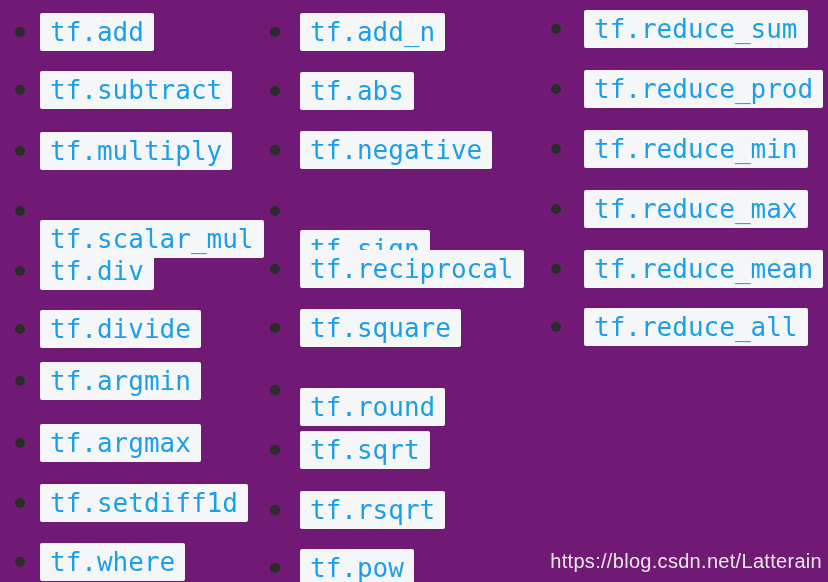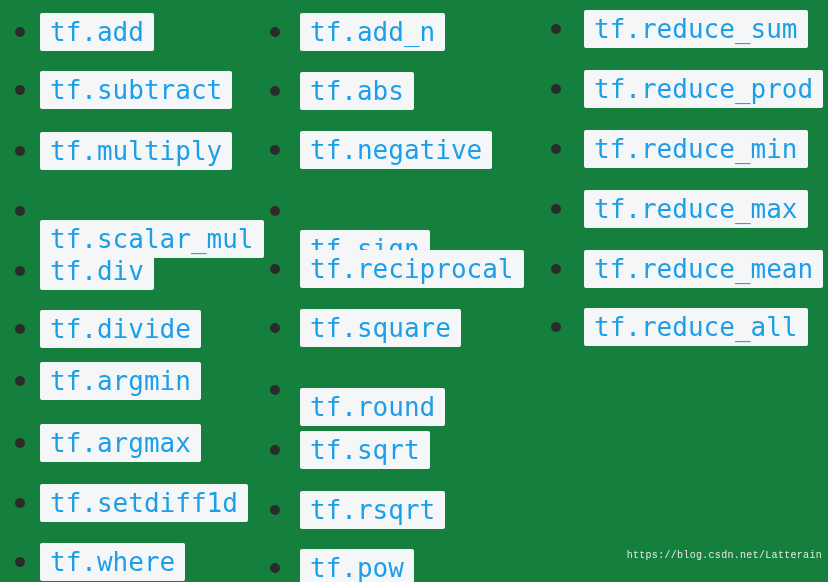--- a/index.html
+++ b/index.html
@@ -4,21 +4,21 @@
 <style>
   html, body {
     margin: 0;
     padding: 0;
     background: #ffffff;
   }
   .page {
     position: relative;
     width: 828px;
     height: 582px;
-    background: #15803d;
+    background: #701a75;
     overflow: hidden;
   }
   .bullet {
     position: absolute;
     width: 10px;
     height: 10px;
     border-radius: 50%;
     background: var(--bullet-color, #2b2b2b);
   }
   .code-chip {
@@ -32,22 +32,22 @@
     font-family: "DejaVu Sans Mono", "Liberation Mono", monospace;
     font-size: 26px;
     font-weight: 500;
     white-space: pre;
     border-radius: 2px;
   }
   .watermark {
     position: absolute;
     top: 550px;
     right: 6px;
-    font-family: Liberation Mono, monospace;
-    font-size: 10px;
+    font-family: Liberation Sans, sans-serif;
+    font-size: 20px;
     letter-spacing: 0.3px;
     color: var(--watermark-color, #e7e7e7);
     user-select: none;
   }
 </style>
 </head>
 <body style="background: rgb(255, 255, 255);">
 
 <div class="page">
   <div id="list-root">

